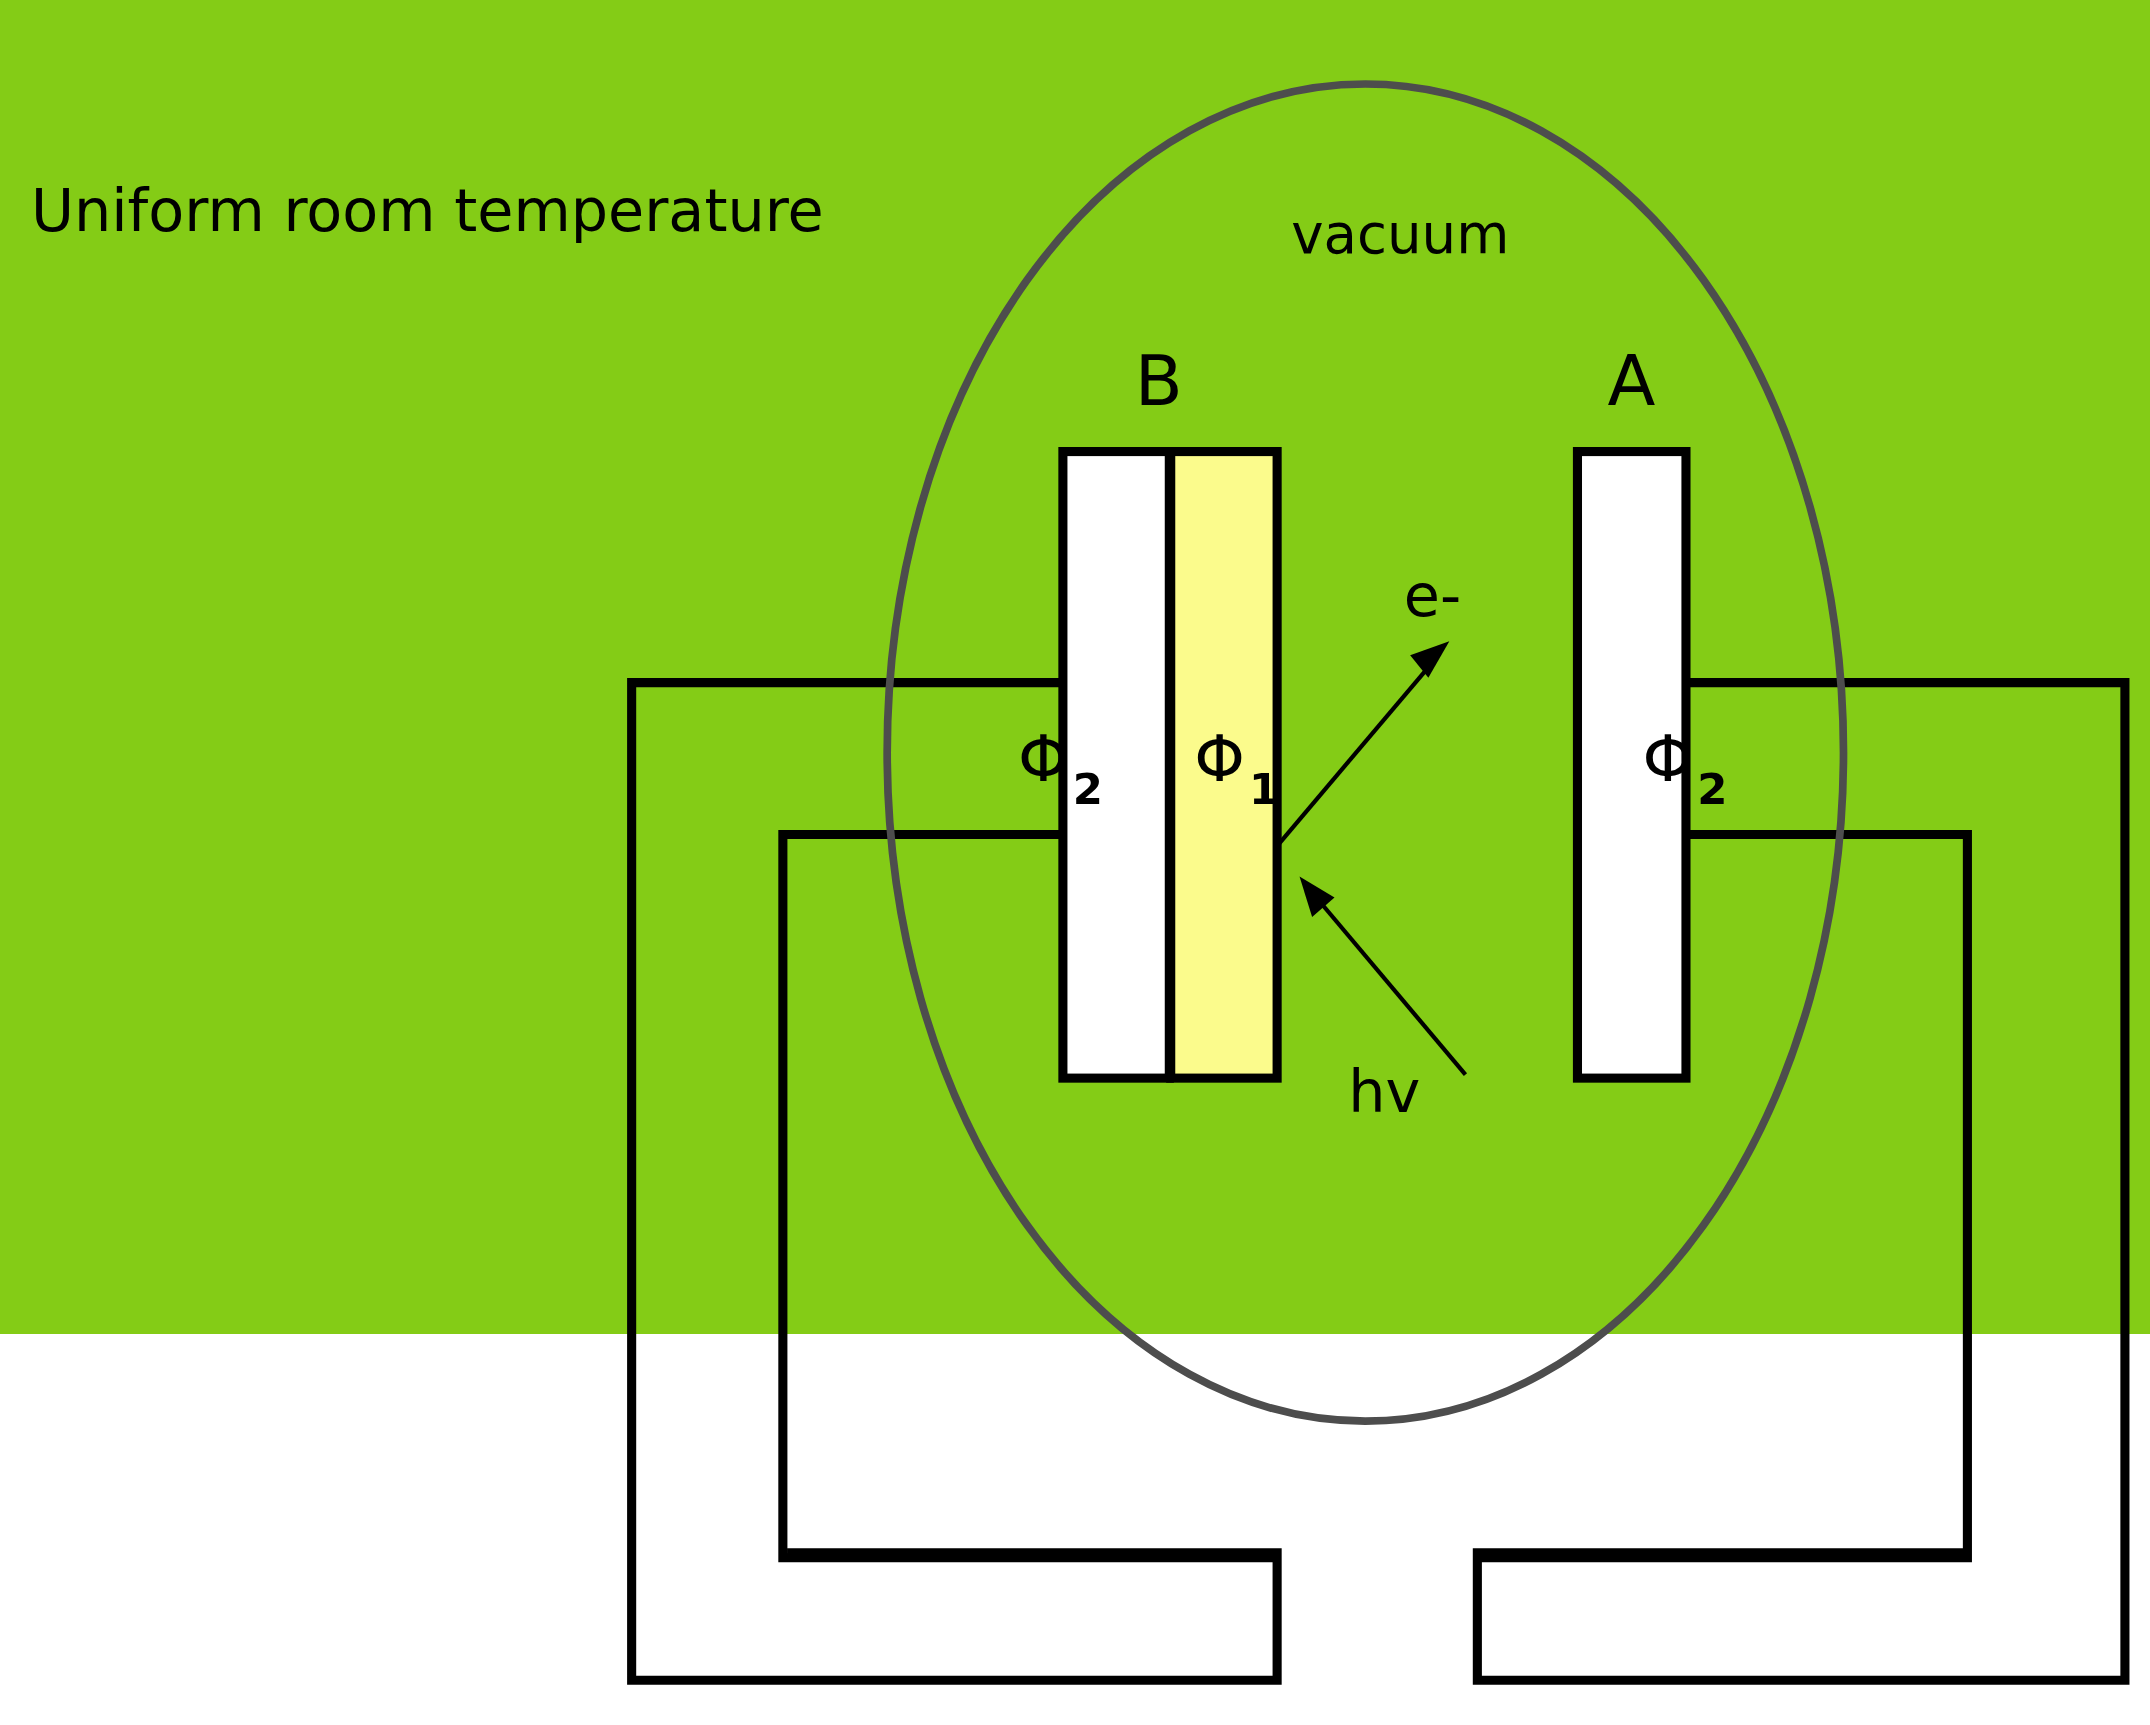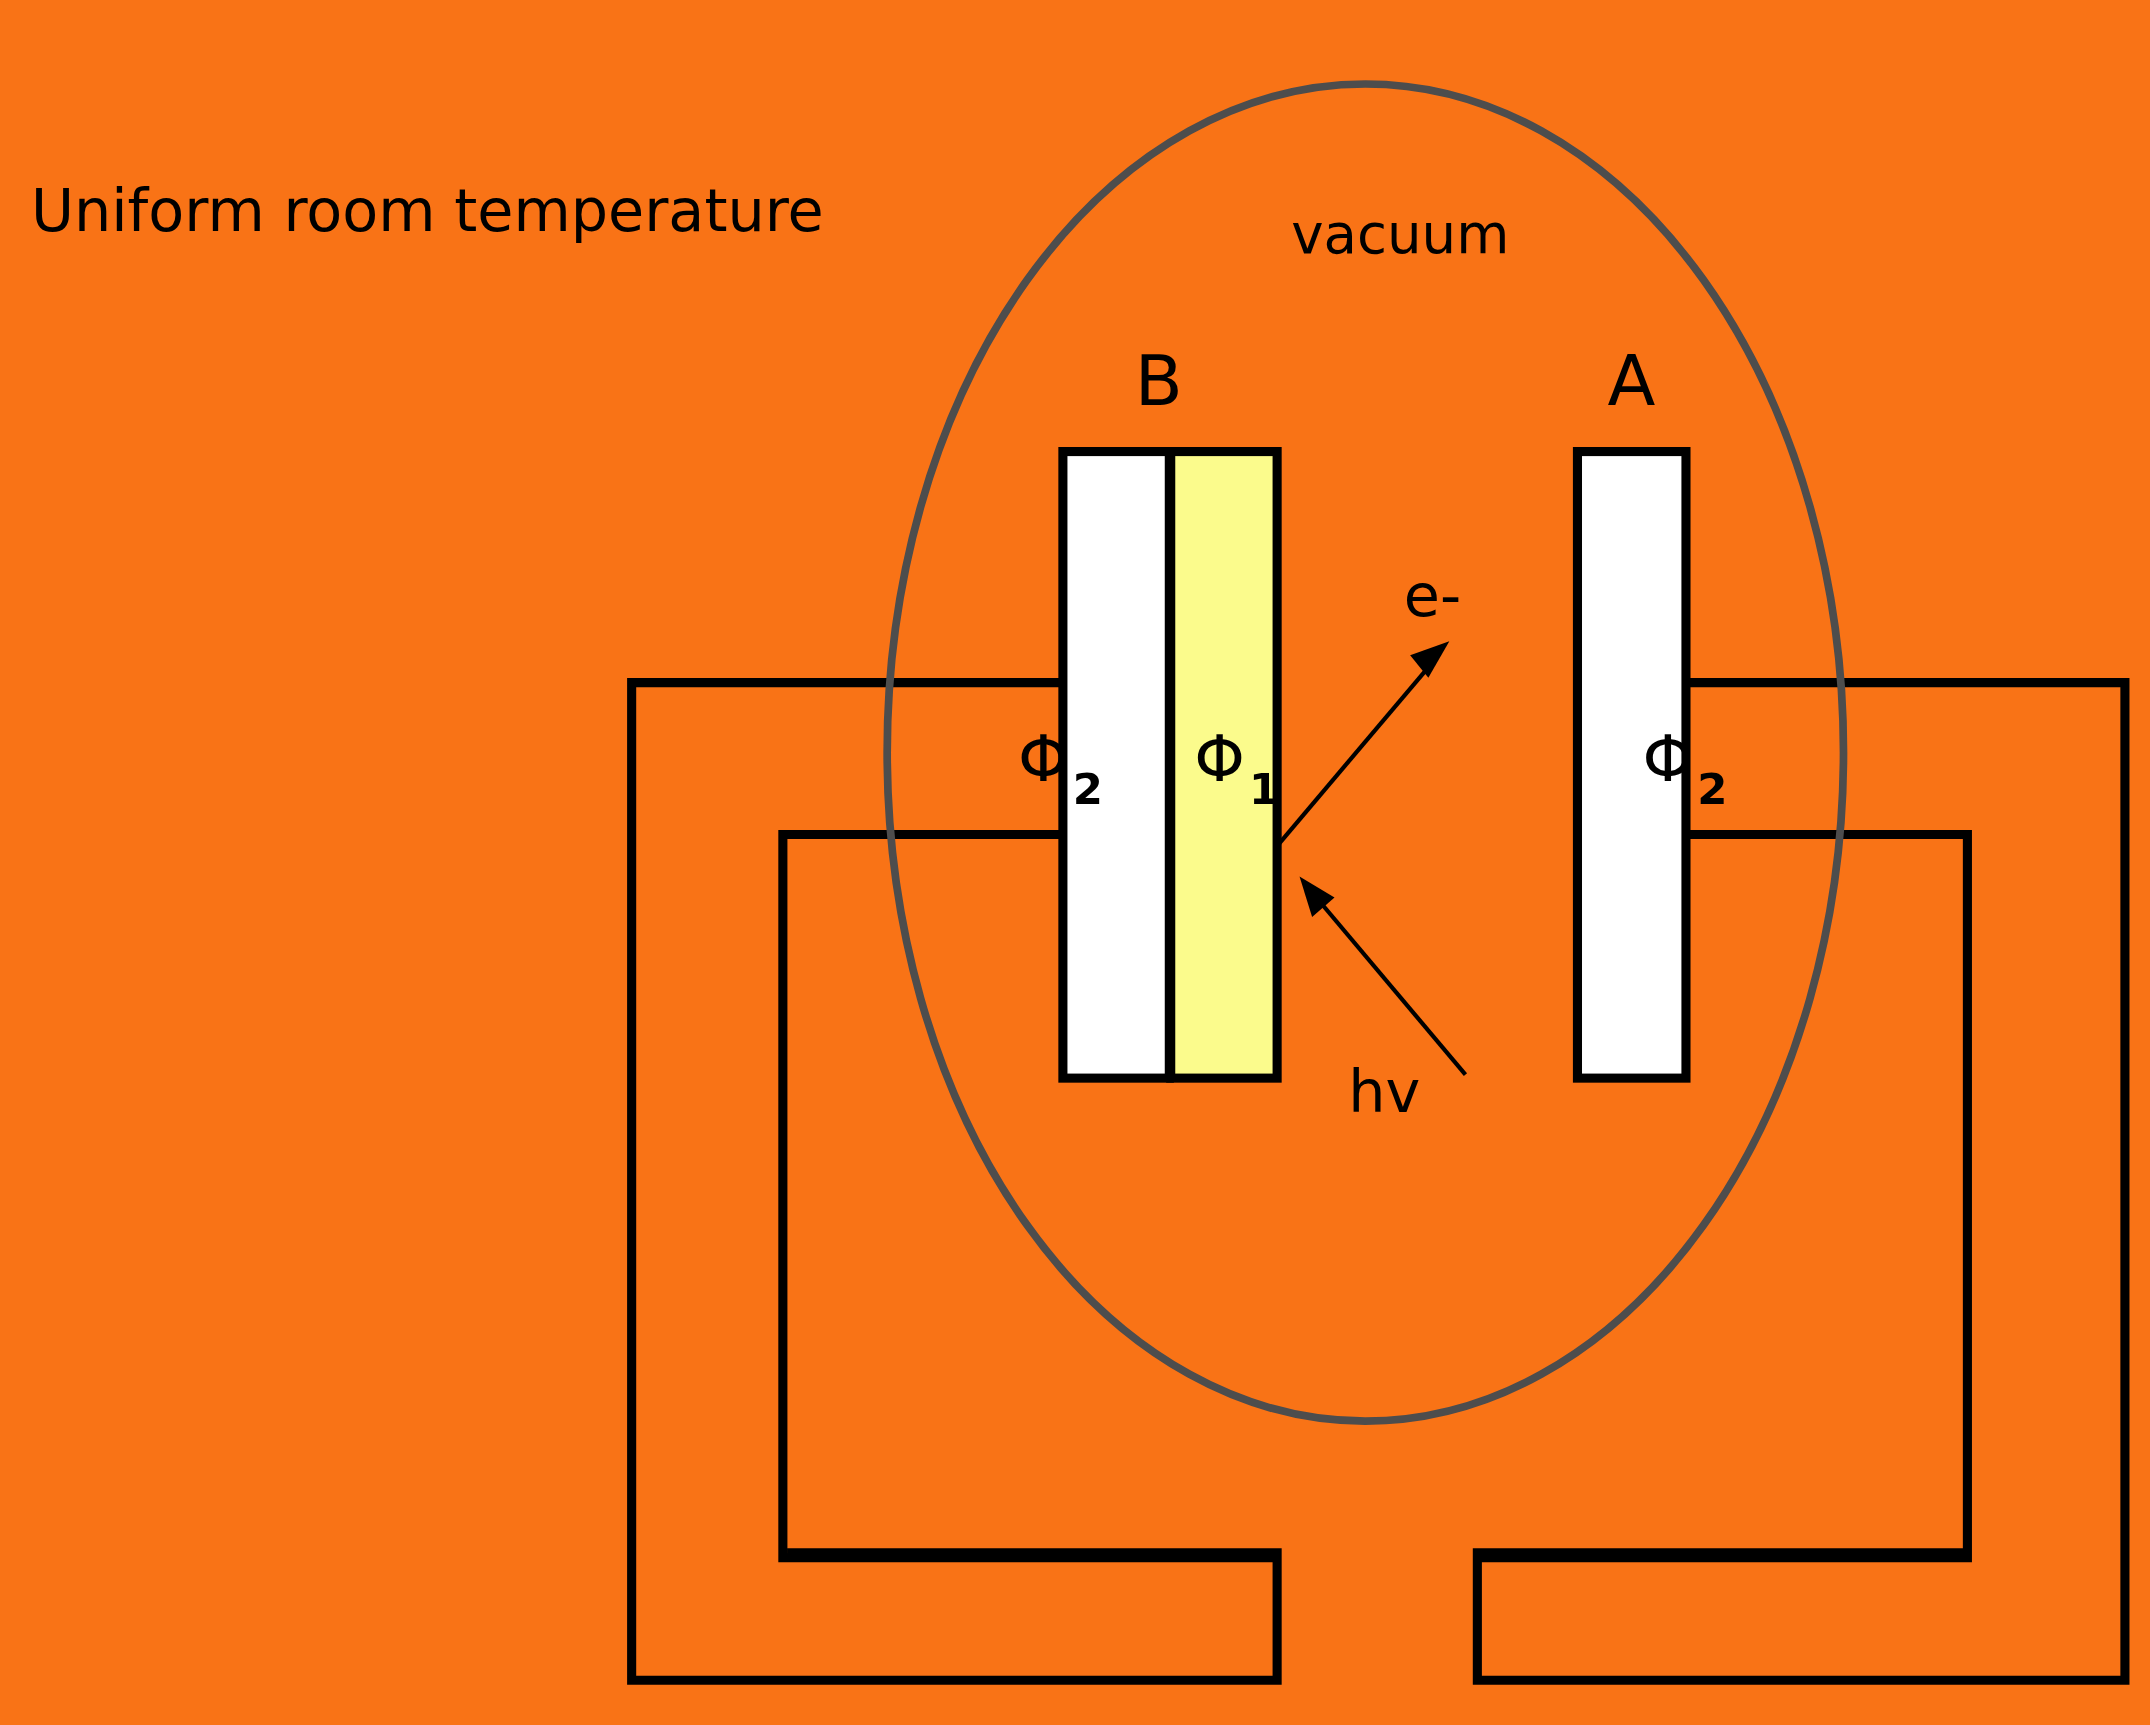--- a/index.html
+++ b/index.html
@@ -9,22 +9,22 @@
   }
   body {
     width: 2151px;
     height: 1725px;
     overflow: hidden;
     font-family: "DejaVu Sans", sans-serif;
   }
   #stage {
     position: relative;
     width: 2151px;
-    height: 1725px;
-    background: #f97316;
+    height: 1334px;
+    background: #84cc16;
     text-align: center;
   }
   svg#diagram {
     display: block;
     width: 2151px;
     height: 1725px;
   }
   .wire {
     fill: none;
     stroke: #000000;

